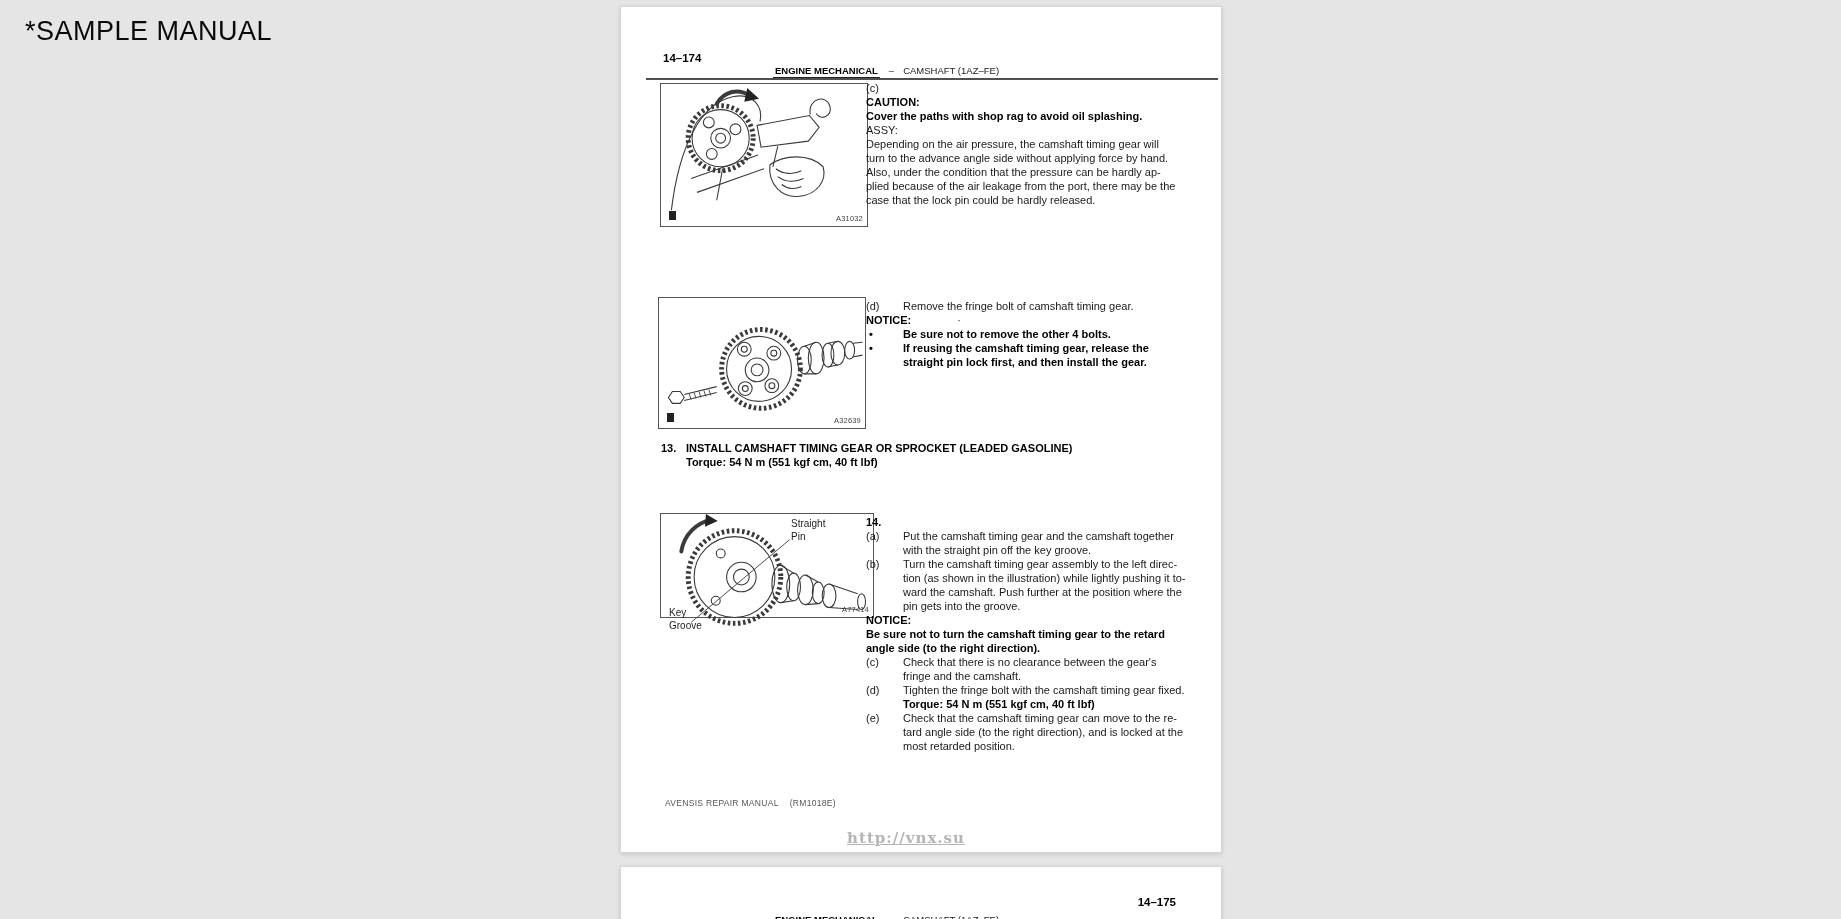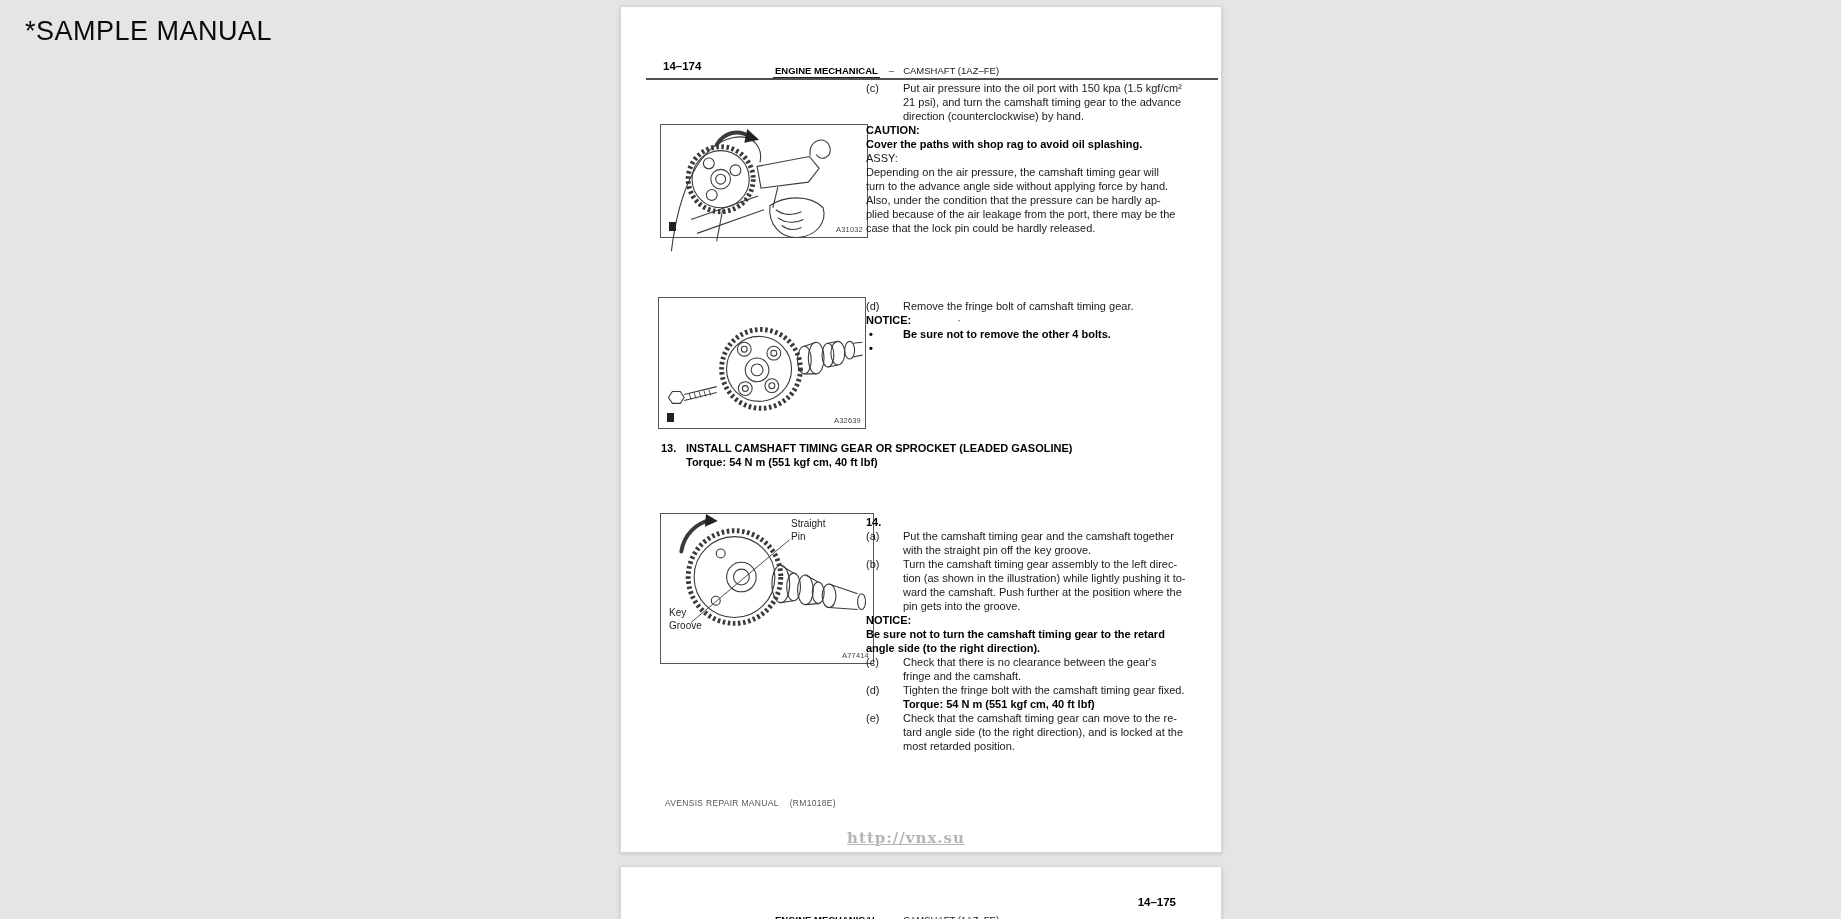--- a/index.html
+++ b/index.html
@@ -7,34 +7,34 @@
   body { font-family:"Liberation Sans", sans-serif; }
 
   .canvas { position:relative; width:1841px; height:919px; background:#e5e5e5; overflow:hidden; }
 
   .sample-label { position:absolute; left:25px; top:16px; font-size:27px; letter-spacing:0.5px; color:#0a0a0a; }
 
   .page { position:absolute; left:620px; width:602px; background:#ffffff; border:1px solid #d6d6d6; box-shadow:0 1px 4px rgba(0,0,0,0.15); }
   .page1 { top:6px; height:847px; }
   .page2 { top:866px; height:300px; }
 
-  .pagenum-left  { position:absolute; left:42px; top:45px; font-size:11.5px; font-weight:bold; color:#000;margin-top:8px; }
+  .pagenum-left  { position:absolute; left:42px; top:45px; font-size:11.5px; font-weight:bold; color:#000; }
   .pagenum-right { position:absolute; right:45px; top:29px; font-size:11.5px; font-weight:bold; color:#000; }
 
   .header { position:absolute; left:25px; width:480px; text-align:center; font-size:9.5px; color:#1a1a1a; white-space:nowrap; }
   .page1 .header { top:58px; }
   .page2 .header { top:47px; }
   .hdr-section { font-weight:bold; border-bottom:2px solid #222; padding:0 2px 1px 2px; color:#000; }
   .hdr-sep { margin:0 9px; color:#333; }
   .hrule { position:absolute; left:25px; top:71px; width:572px; height:2px; background:#4f4f4f; }
 
   .figure { position:absolute; border:1px solid #555; background:#fff; }
-  .fig1 { left:39px; top:76px;  width:208px; height:114px;margin-top:41px; }
+  .fig1 { left:39px; top:76px;  width:208px; height:144px; }
   .fig2 { left:37px; top:290px; width:208px; height:132px; }
-  .fig3 { left:39px; top:506px; width:214px; height:151px; }
+  .fig3 { left:39px; top:506px; width:214px; height:105px; }
   .figure svg { position:absolute; left:0; top:0; }
   .figcode { position:absolute; right:4px; bottom:3px; font-size:7.5px; color:#444; letter-spacing:0.2px; }
   .stamp { position:absolute; left:8px; bottom:6px; width:7px; height:9px; background:#222; }
 
   .txt { position:absolute; font-size:11px; line-height:14px; color:#1a1a1a; }
   .lines div { white-space:nowrap; }
   .b, .b div { font-weight:bold; color:#000; }
 
   .block-c  { left:245px; top:74px;  width:340px; }
   .block-d  { left:245px; top:292px; width:340px; }
@@ -105,25 +105,20 @@
         <path d="M36,110 L104,86"></path>
         <path d="M62,86 L56,118"></path>
       </svg>
       <span class="stamp"></span>
       <span class="figcode">A31032</span>
     </div>
 
     <div class="txt block-c">
       <div class="row">
         <span class="marker">(c)</span>
-        <div class="lines">
-            <div>Put air pressure into the oil port with 150 kpa (1.5 kgf/cm²</div>
-            <div>21 psi), and turn the camshaft timing gear to the advance</div>
-            <div>direction (counterclockwise) by hand.</div>
-          </div>
       </div>
       <div class="b">CAUTION:</div>
       <div class="lines b">
           <div>Cover the paths with shop rag to avoid oil splashing.</div>
         </div>
       <div>ASSY:</div>
       <div class="lines">
           <div>Depending on the air pressure, the camshaft timing gear will</div>
           <div>turn to the advance angle side without applying force by hand.</div>
           <div>Also, under the condition that the pressure can be hardly ap-</div>
@@ -173,20 +168,24 @@
         <span class="stray-dot">·</span>
       </div>
       <div class="row">
         <span class="bullet-char b">•</span>
         <div class="lines b">
             <div>Be sure not to remove the other 4 bolts.</div>
           </div>
       </div>
       <div class="row">
         <span class="bullet-char b">•</span>
+        <div class="lines b">
+            <div>If reusing the camshaft timing gear, release the</div>
+            <div>straight pin lock first, and then install the gear.</div>
+          </div>
       </div>
     </div>
 
     <div class="txt item13">
       <div class="row">
         <span class="num b">13.</span>
         <div>
           <div class="b">INSTALL CAMSHAFT TIMING GEAR OR SPROCKET (LEADED GASOLINE)</div>
           <div class="b">Torque: 54 N m (551 kgf cm, 40 ft lbf)</div>
         </div>

